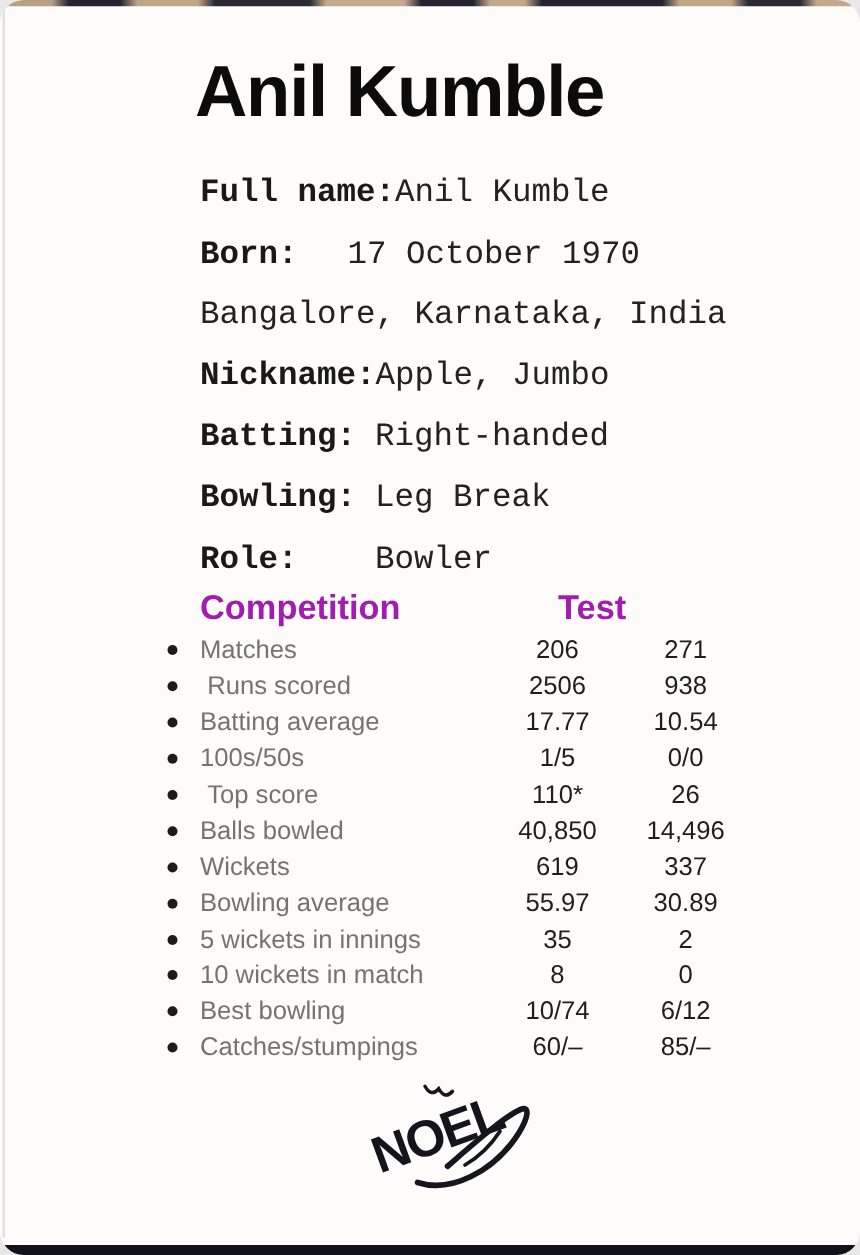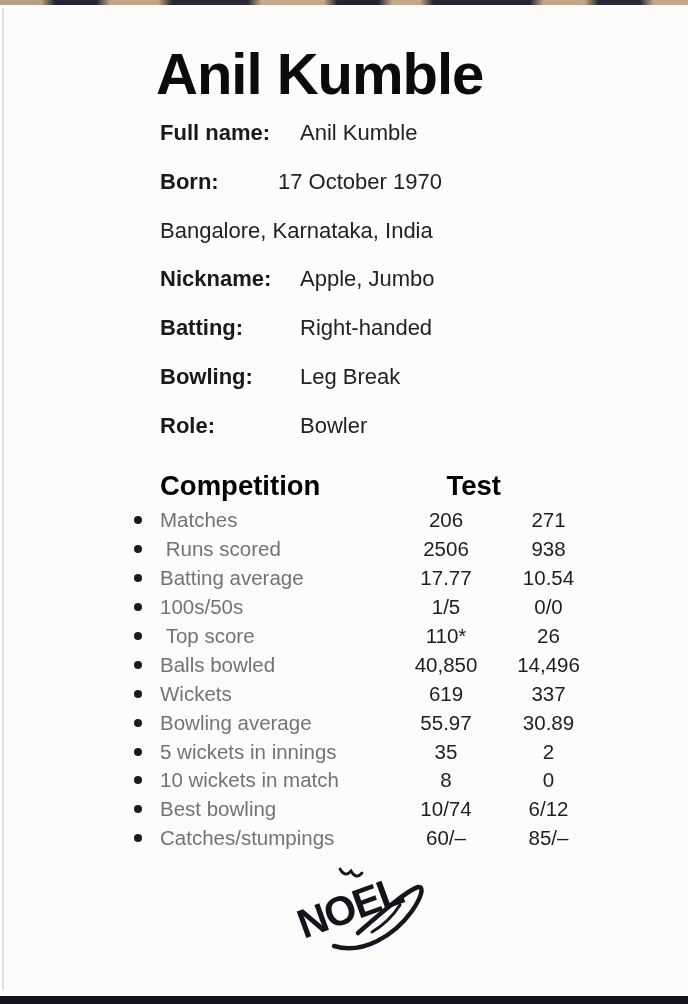--- a/index.html
+++ b/index.html
@@ -4,20 +4,21 @@
 <style>
   html,body { margin:0; padding:0; background:#e8e8e8; }
   .card {
     position:relative;
     width:688px; height:1004px;
     background:#fdfcfa;
     font-family:"Liberation Sans", sans-serif;
     color:#1e1e1e;
     overflow:hidden;
     margin:0 auto;
+    border-radius:19px;
   }
   
   .top-edge {
     position:absolute; top:0; left:0; width:100%; height:5px;
     background:linear-gradient(90deg,
       #b7a186 0%, #b7a186 6%, #262433 8%, #262433 14%,
       #bfa687 16%, #bfa687 23%, #2a2835 25%, #2a2835 36%,
       #c4ab8d 38%, #c4ab8d 47%, #252332 49%, #252332 55%,
       #c2a88a 57%, #c2a88a 61%, #262433 63%, #262433 77%,
       #bfa687 79%, #bfa687 85%, #2a2835 87%, #2a2835 93%,
@@ -33,29 +34,29 @@
   }
 
   .title {
     position:absolute; left:156px; top:44px;
     font-size:58px; line-height:60px; font-weight:bold;
     letter-spacing:-1px; color:#0b0b0b; white-space:nowrap;
   }
 
   
   .info { position:absolute; left:160px; top:120px; }
-  .info-row { display:flex; align-items:flex-start; height:48.8px; font-size:22px; white-space:nowrap; }
+  .info-row { display:flex; align-items:flex-end; height:48.8px; font-size:26px; white-space:nowrap;font-family:Liberation Mono, monospace; }
   .info-label { font-weight:bold; min-width:140px; color:#191919; }
   .row-born .info-label { min-width:118px; }
   .info-value { color:#222; }
 
   
   .stats { position:absolute; left:128px; top:466px; width:468px; }
   .grid-row { display:grid; grid-template-columns:32px 231px 110px 95px; align-items:center; }
-  .stats-head { height:40px; font-weight:bold; font-size:27.5px; color:#000000; }
+  .stats-head { height:40px; font-weight:bold; font-size:27.5px; color:#a21caf; }
   .stats-head .col-center { text-align:right; }
   .s-row { height:28.9px; font-size:20.5px; }
   .bullet {
     width:8px; height:8px; border-radius:50%;
     background:#1b1b1b; margin-left:6px;
   }
   .s-label { white-space:pre-wrap; color:#737373; }
   .col-center { text-align:center; }
 
   

